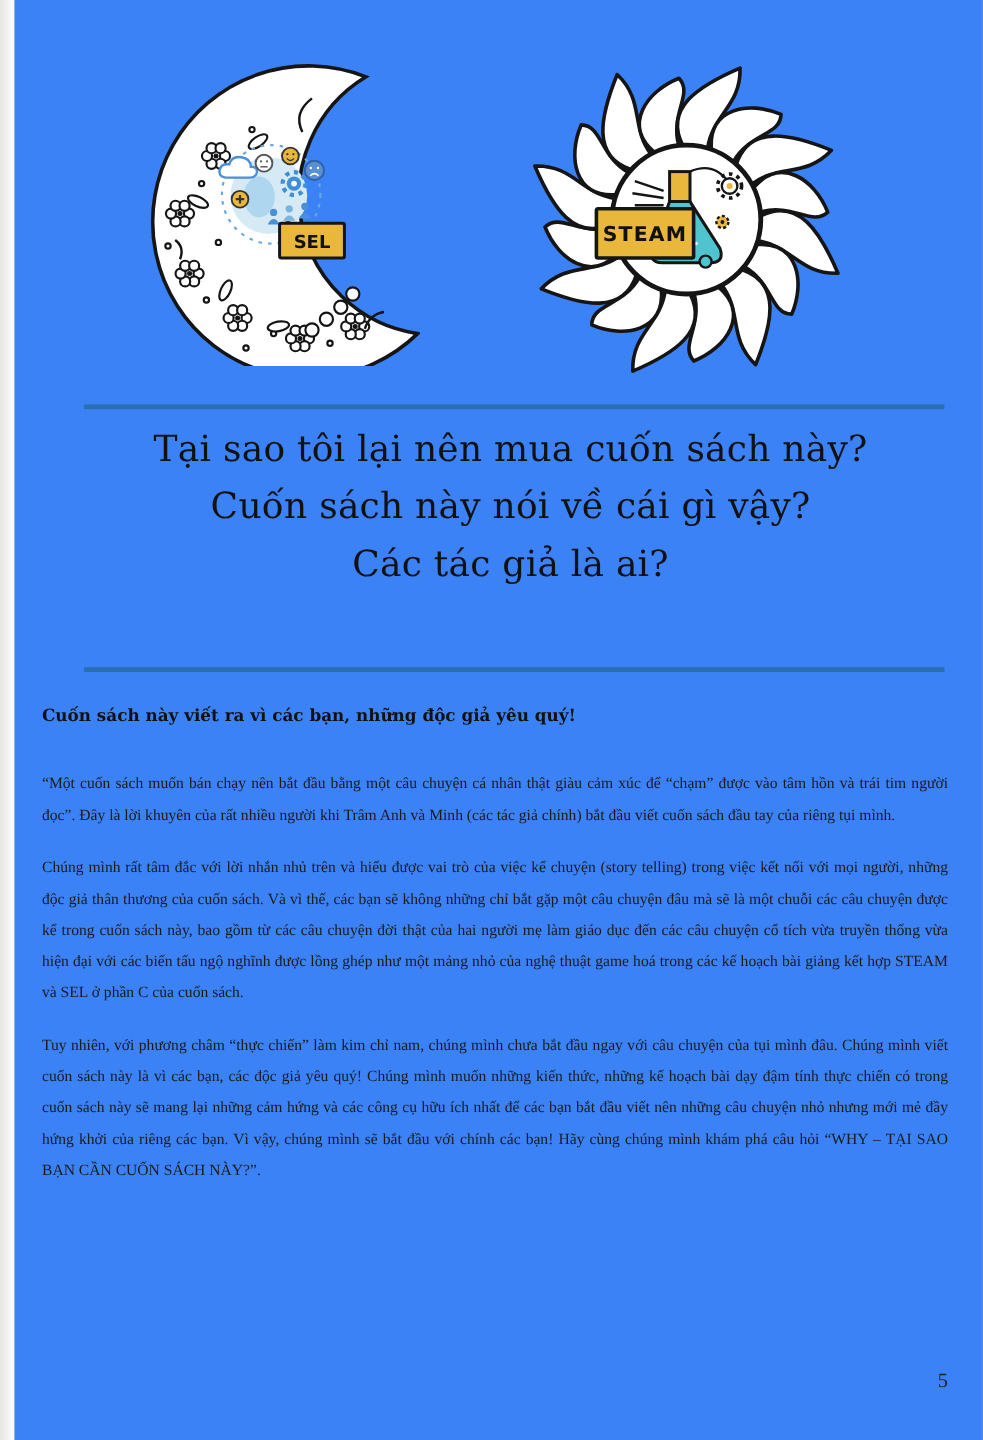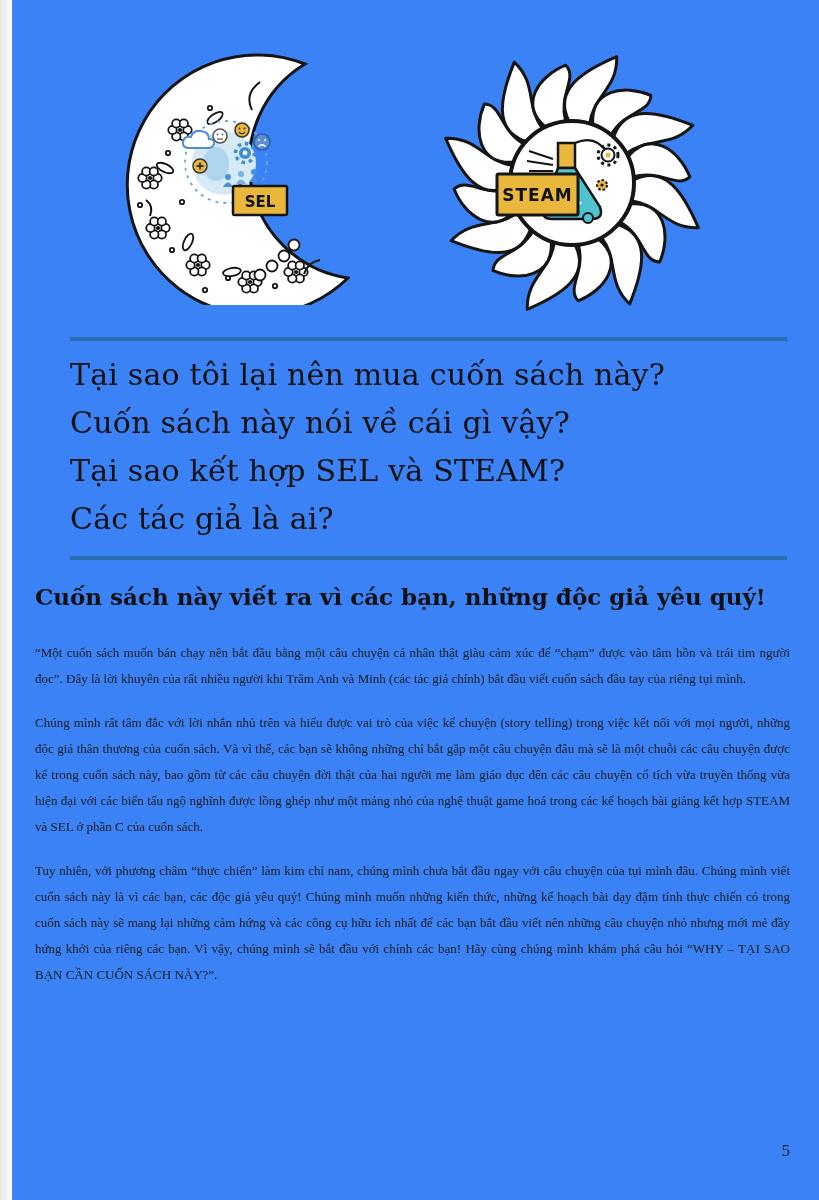--- a/index.html
+++ b/index.html
@@ -13,27 +13,27 @@
     font-family:"Liberation Serif", serif; color:#1b1b1b;
   }
   .edge-shadow{position:absolute;left:0;top:0;width:12px;height:100%;
     background:linear-gradient(90deg,#e6e6e3,#fdfdfb);}
   .moon{position:absolute;left:110px;top:50px;width:240px;height:255px;}
   .sun{position:absolute;left:425px;top:33px;width:295px;height:290px;}
   .rule{position:absolute;left:70px;width:717px;height:4px;
     background:var(--rule-blue,#2a6fb0);}
   .rule-top{top:337px;} .rule-bottom{top:556px;}
   .questions{
-    position:absolute;left:70px;top:351px;width:711px;text-align:left;
+    position:absolute;left:70px;top:351px;width:711px;text-align:center;
     font-family:"DejaVu Serif", serif;font-size:30px;line-height:48px;
     color:#111;letter-spacing:.2px;
   }
   .textcol{position:absolute;left:35px;top:584px;width:755px;}
   .intro-heading{
-    font-family:"DejaVu Serif", serif;font-weight:700;font-size:23px;
+    font-family:"DejaVu Serif", serif;font-weight:700;font-size:14px;
     line-height:26px;margin:0 0 30px 0;color:#111;
   }
   .body-par{
     margin:0 0 18px 0;font-size:13px;line-height:26px;
     text-align:justify;text-justify:inter-word;
   }
   .page-number{position:absolute;left:35px;top:1141px;width:755px;
     text-align:right;font-size:17px;color:#222;}
   
   .crescent{fill:#fff;stroke:var(--ink,#151515);stroke-width:3;}
@@ -210,21 +210,20 @@
       <rect x="72" y="141" width="81" height="41" rx="1.5" class="badge-rect" stroke-width="3"></rect>
       <text x="112.5" y="168" text-anchor="middle" font-size="17" letter-spacing="1" class="badge-text">STEAM</text>
     </g>
   </svg>
 
   <div class="rule rule-top"></div>
 
   <div class="questions">
     <div class="qline">Tại sao tôi lại nên mua cuốn sách này?</div>
     <div class="qline">Cuốn sách này nói về cái gì vậy?</div>
-    <div class="qline">Tại sao kết hợp SEL và STEAM?</div>
     <div class="qline">Các tác giả là ai?</div>
   </div>
 
   <div class="rule rule-bottom"></div>
 
   <div class="textcol">
     <h2 class="intro-heading">Cuốn sách này viết ra vì các bạn, những độc giả yêu quý!</h2>
     <p class="body-par">“Một cuốn sách muốn bán chạy nên bắt đầu bằng một câu chuyện cá nhân thật giàu cảm xúc để “chạm” được vào tâm hồn và trái tim người đọc”. Đây là lời khuyên của rất nhiều người khi Trâm Anh và Minh (các tác giả chính) bắt đầu viết cuốn sách đầu tay của riêng tụi mình.</p>
     <p class="body-par">Chúng mình rất tâm đắc với lời nhắn nhủ trên và hiểu được vai trò của việc kể chuyện (story telling) trong việc kết nối với mọi người, những độc giả thân thương của cuốn sách. Và vì thế, các bạn sẽ không những chỉ bắt gặp một câu chuyện đâu mà sẽ là một chuỗi các câu chuyện được kể trong cuốn sách này, bao gồm từ các câu chuyện đời thật của hai người mẹ làm giáo dục đến các câu chuyện cổ tích vừa truyền thống vừa hiện đại với các biến tấu ngộ nghĩnh được lồng ghép như một mảng nhỏ của nghệ thuật game hoá trong các kế hoạch bài giảng kết hợp STEAM và SEL ở phần C của cuốn sách.</p>
     <p class="body-par">Tuy nhiên, với phương châm “thực chiến” làm kim chỉ nam, chúng mình chưa bắt đầu ngay với câu chuyện của tụi mình đâu. Chúng mình viết cuốn sách này là vì các bạn, các độc giả yêu quý! Chúng mình muốn những kiến thức, những kế hoạch bài dạy đậm tính thực chiến có trong cuốn sách này sẽ mang lại những cảm hứng và các công cụ hữu ích nhất để các bạn bắt đầu viết nên những câu chuyện nhỏ nhưng mới mẻ đầy hứng khởi của riêng các bạn. Vì vậy, chúng mình sẽ bắt đầu với chính các bạn! Hãy cùng chúng mình khám phá câu hỏi “WHY – TẠI SAO BẠN CẦN CUỐN SÁCH NÀY?”.</p>

